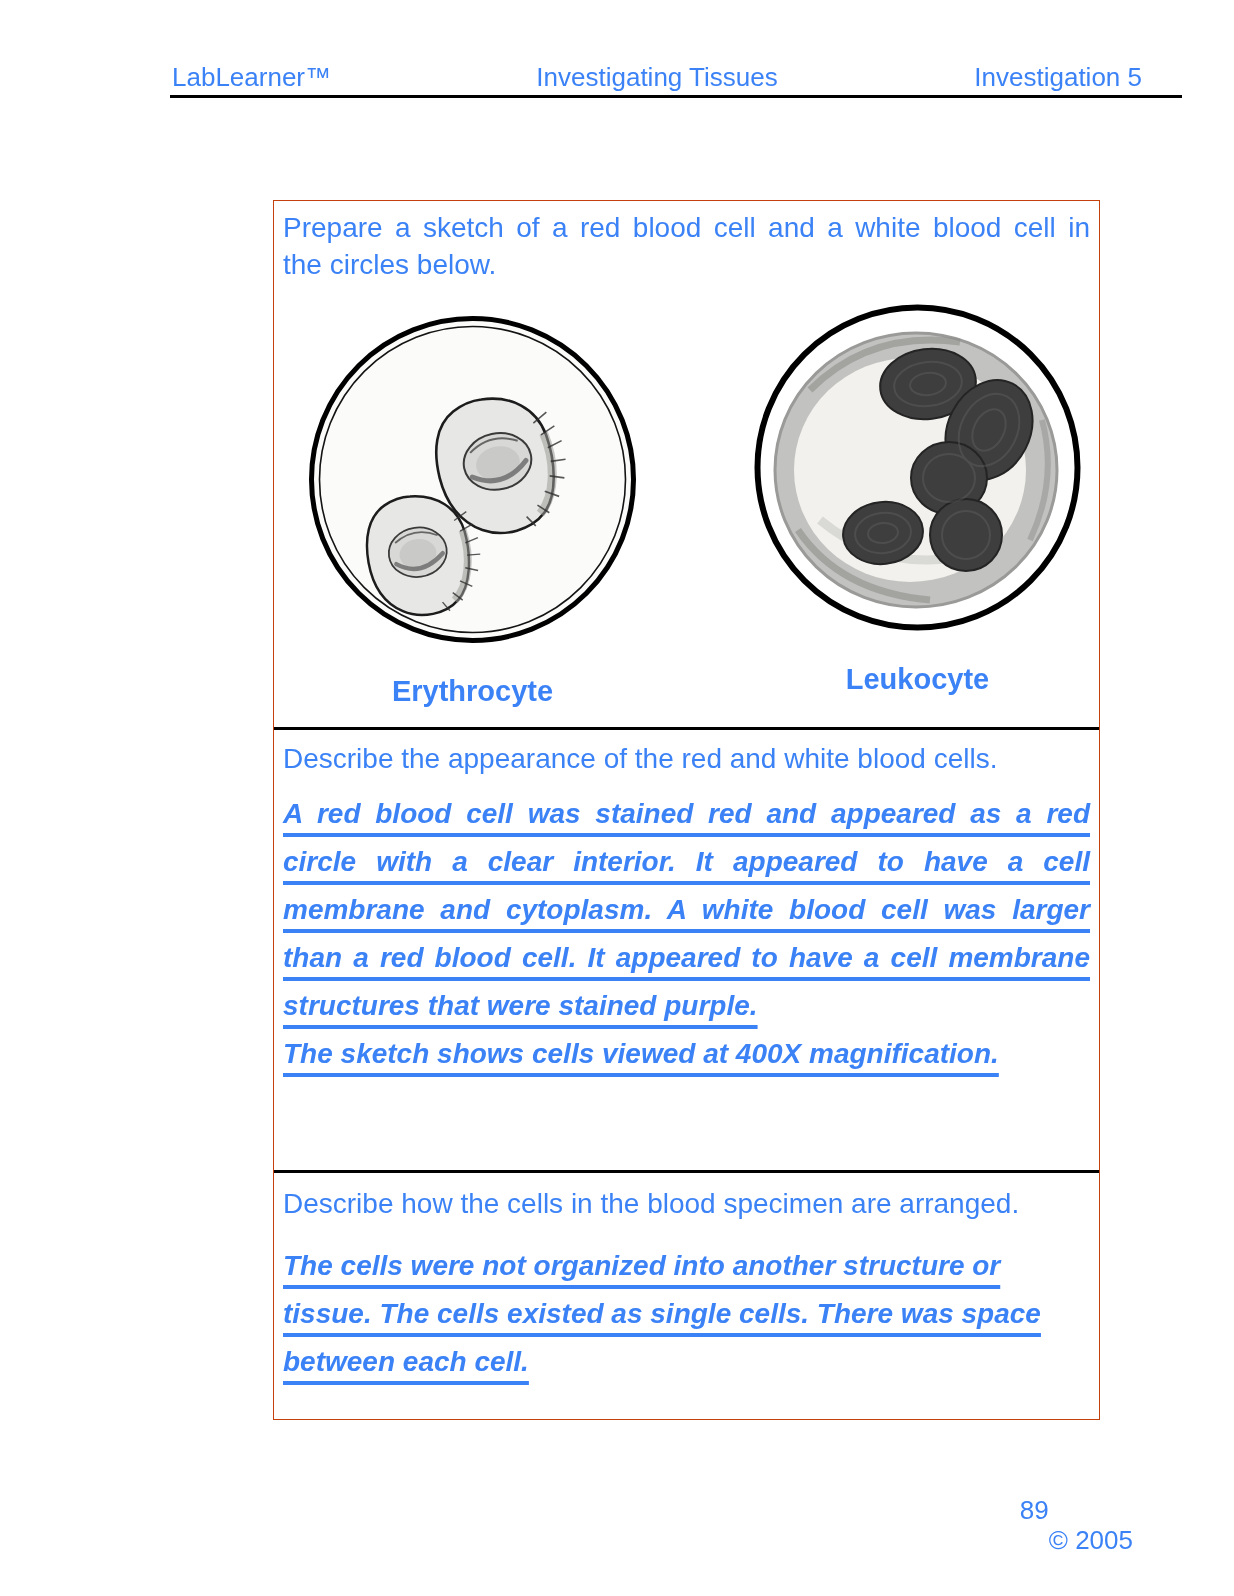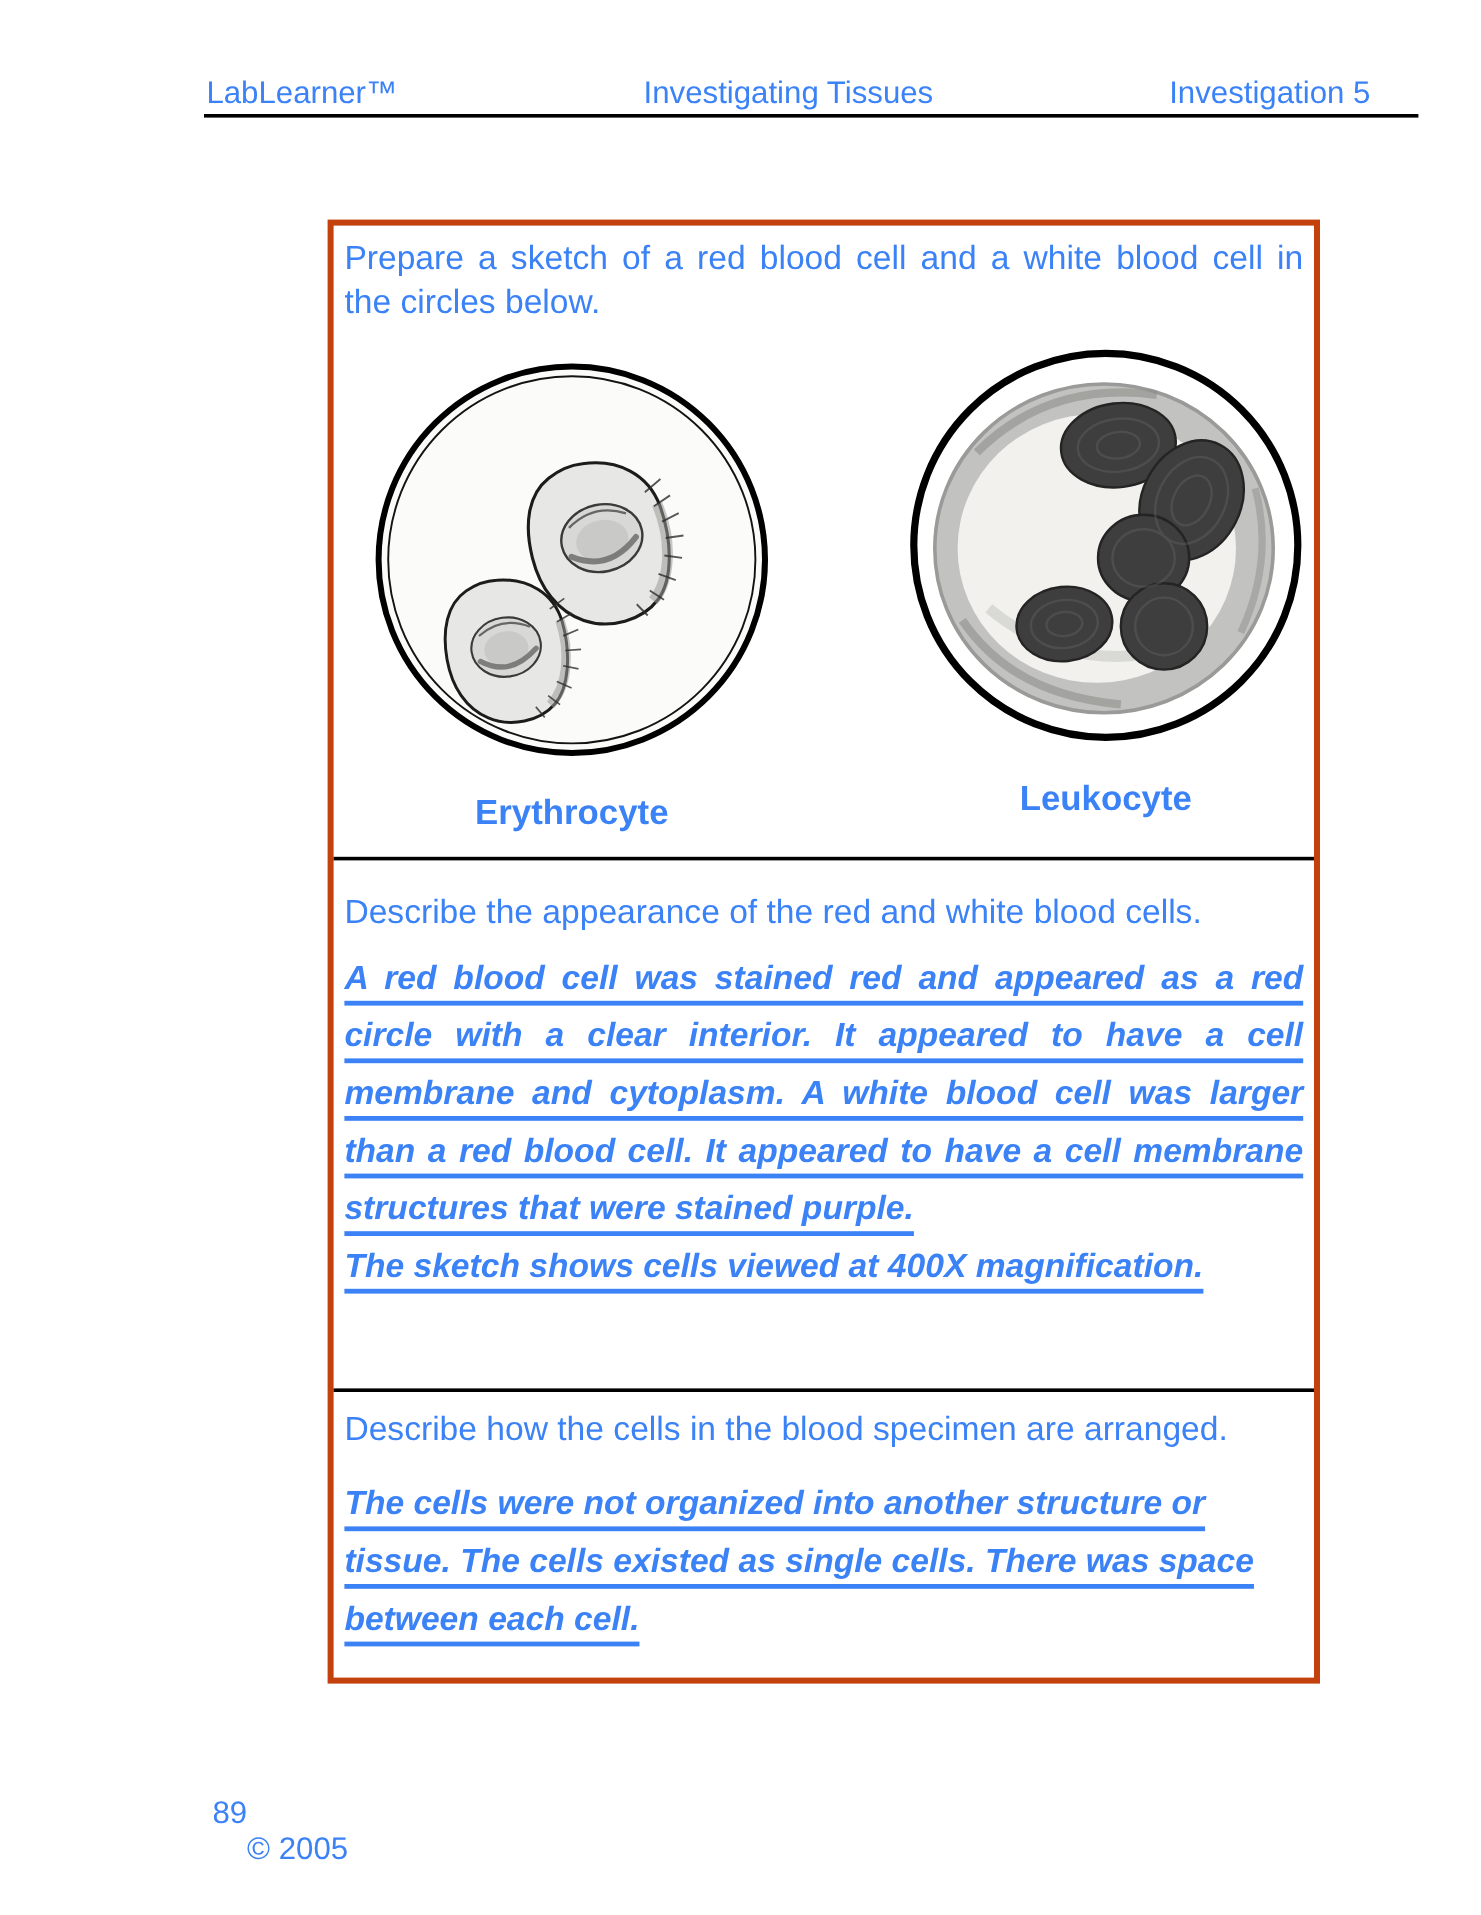--- a/index.html
+++ b/index.html
@@ -19,33 +19,33 @@
   }
   .hdr-text .c{position:absolute;left:0;right:0;text-align:center;}
   .hdr-text .r{margin-left:auto;}
   .hdr-rule{
     position:absolute;left:170px;top:95px;width:1012px;height:0;
     border-top:3px solid #000;
   }
   
   .ftr{
     position:absolute;left:177px;top:1495px;width:956px;
-    display:flex;justify-content:flex-start;
+    display:flex;justify-content:flex-end;
     font-size:26px;line-height:30px;
   }
   .ftr .right{text-align:right;}
   
   .tbl{
-    position:absolute;left:273px;top:183px;width:827px;height:1220px;
-    border:5px solid #c2410c;box-sizing:border-box;
+    position:absolute;left:273px;top:200px;width:827px;height:1220px;
+    border:1px solid #c2410c;box-sizing:border-box;
     background:#fff;
   }
   .row{position:relative;box-sizing:border-box;padding:0 9px;}
   .row-sketch{height:526px;padding-top:8px;}
-  .row-appearance{height:443px;border-top:3px solid #000;padding-top:24px;}
+  .row-appearance{height:443px;border-top:3px solid #000;padding-top:10px;}
   .row-arrangement{height:296px;border-top:3px solid #000;padding-top:12px;}
   .prompt{font-size:28px;line-height:37px;}
   .just{text-align:justify;text-align-last:justify;text-justify:inter-word;}
   .answer{font-size:28px;font-weight:bold;font-style:italic;}
   .ans-line{
     display:block;height:48px;line-height:48px;
     text-decoration:underline;
     text-decoration-thickness:4px;
     text-underline-offset:10px;
     white-space:nowrap;

